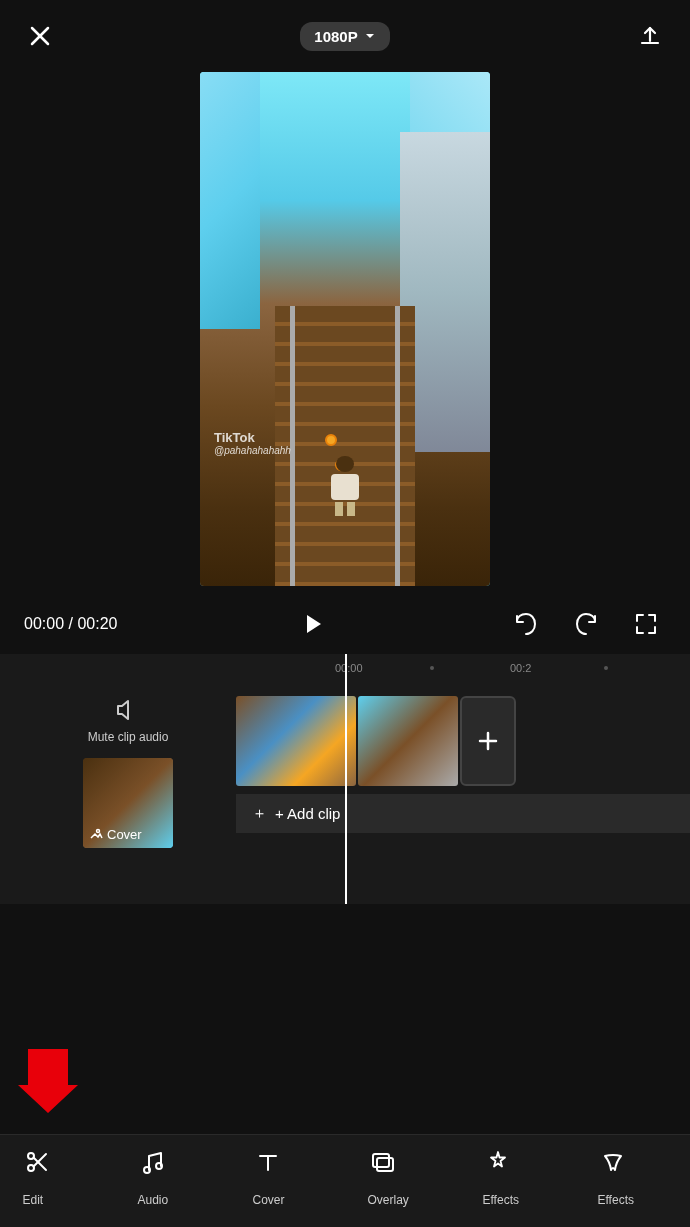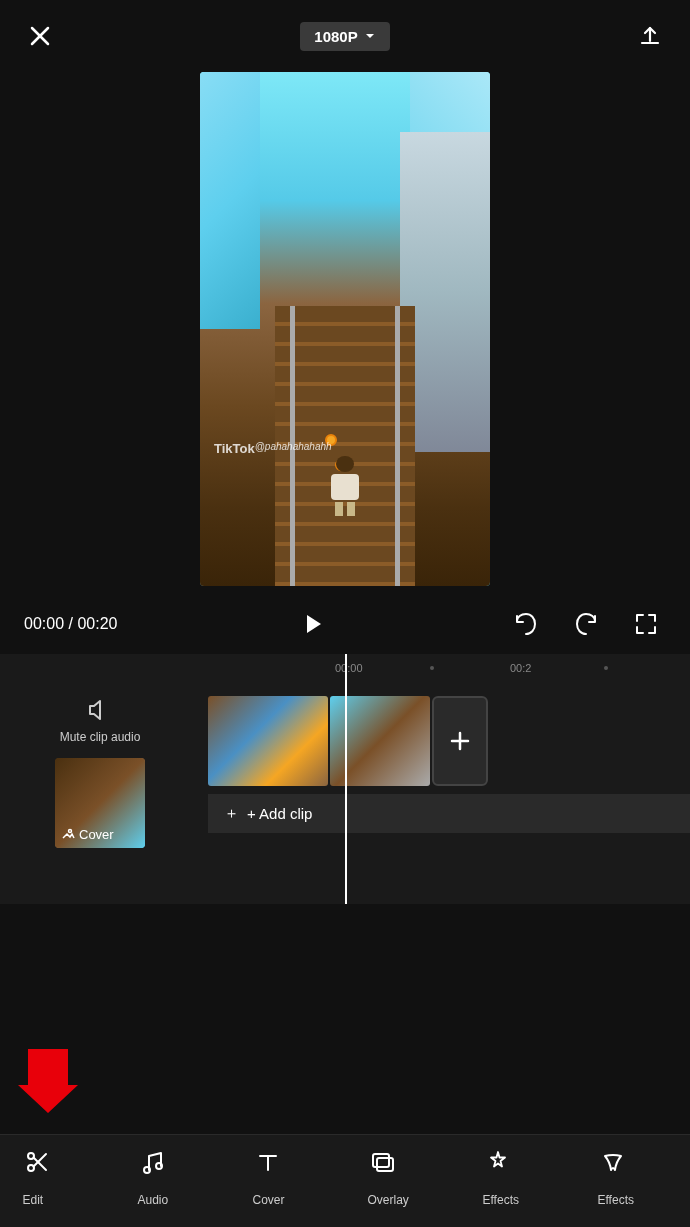--- a/index.html
+++ b/index.html
@@ -22,21 +22,21 @@
       background: #111;
     }
     .top-bar-center {
       display: flex;
       align-items: center;
       gap: 6px;
     }
     .resolution-badge {
       background: #3a3a3a;
       color: #fff;
-      border-radius: 4px;
+      border-radius: 12px;
       padding: 6px 14px;
       font-size: 15px;
       font-weight: 600;
       display: flex;
       align-items: center;
       gap: 6px;
     }
     .icon-btn {
       background: none;
       border: none;
@@ -65,21 +65,21 @@
       position: relative;
       overflow: hidden;
     }
     .preview-tiktok-watermark {
       position: absolute;
       bottom: 130px;
       left: 14px;
       font-size: 11px;
       color: rgba(255,255,255,0.8);
       display: flex;
-      flex-direction: row;
+      flex-direction: column;
       align-items: flex-start;
     }
     .tiktok-logo {
       font-size: 13px;
       font-weight: bold;
     }
 
     
     .scene-overlay {
       position: absolute;
@@ -395,21 +395,21 @@
 </div>
 
 <div class="timeline-ruler" style="position:relative;">
   <span class="ruler-mark" style="left:335px;top:8px;">00:00</span>
   <span class="ruler-dot" style="left:430px;top:12px;"></span>
   <span class="ruler-mark" style="left:510px;top:8px;">00:2</span>
   <span class="ruler-dot" style="left:604px;top:12px;"></span>
   <div class="playhead-line"></div>
 </div>
 
-<div class="timeline-area" style="min-height:220px;">
+<div class="timeline-area" style="min-height:220px;padding-left:28px;">
   <div class="playhead-vertical" style="left:345px;top:0;bottom:0;position:absolute;"></div>
 
   <div class="timeline-left-panel">
     <div class="mute-btn">
       <svg width="28" height="28" viewBox="0 0 28 28" fill="none" stroke="#ccc" stroke-width="2" stroke-linecap="round" stroke-linejoin="round">
         <polygon points="4,10 4,18 8,18 14,23 14,5 8,10"></polygon>
       </svg>
       <span class="mute-label">Mute clip
 audio</span>
     </div>

